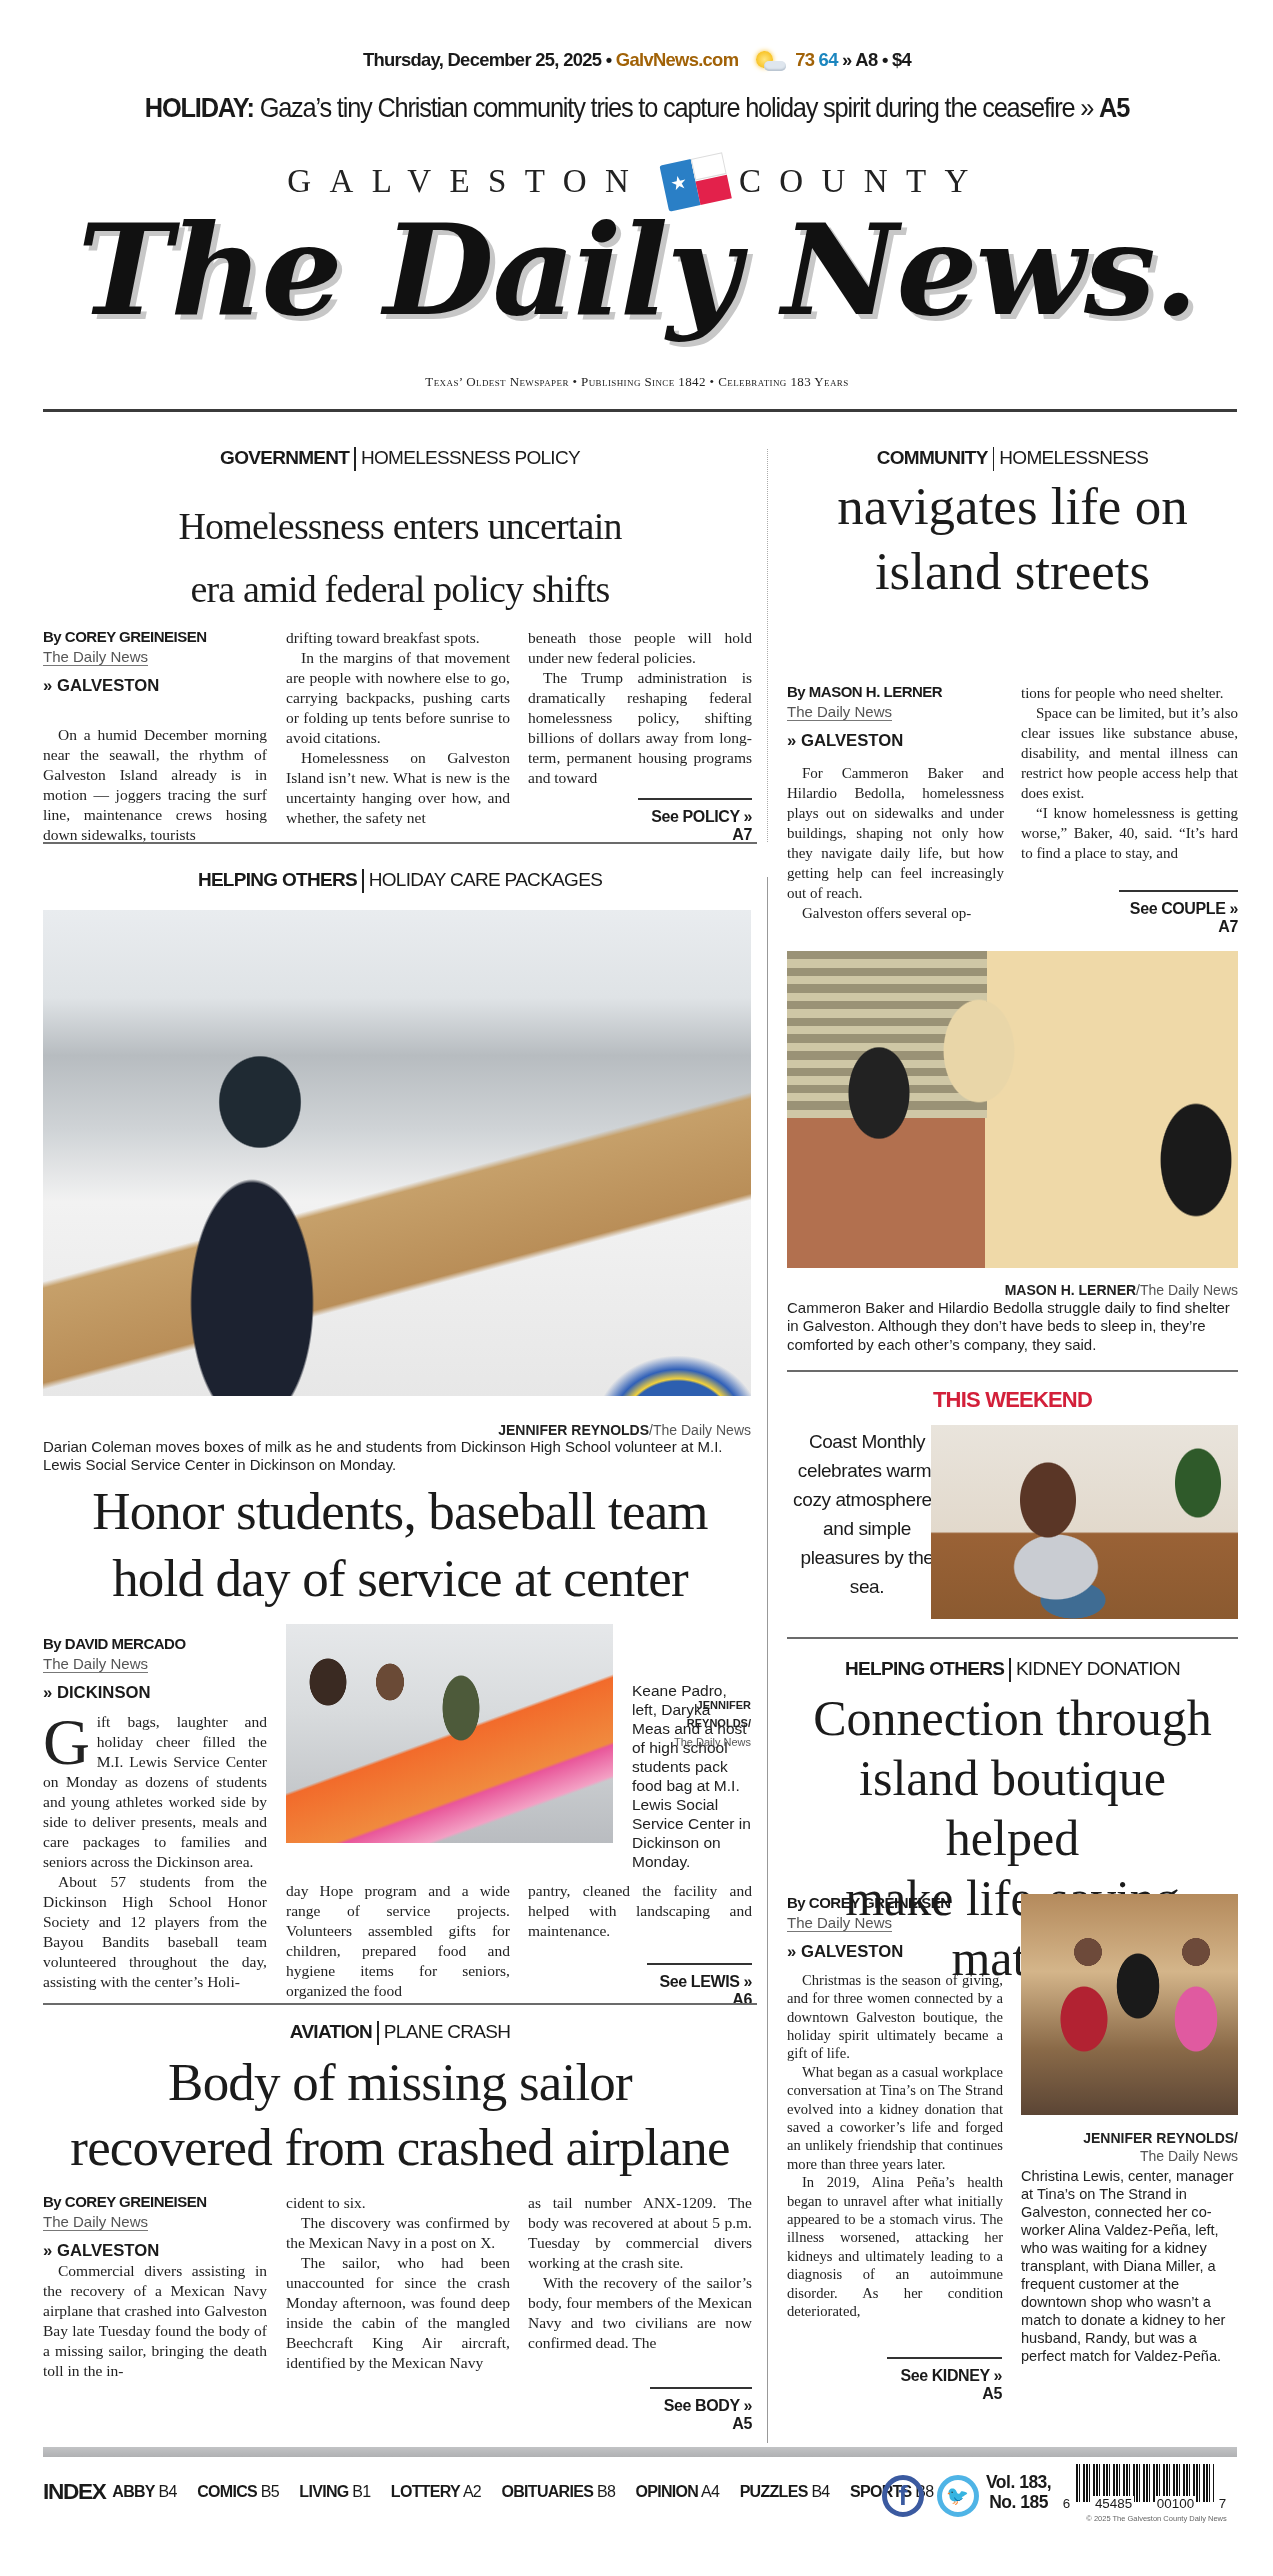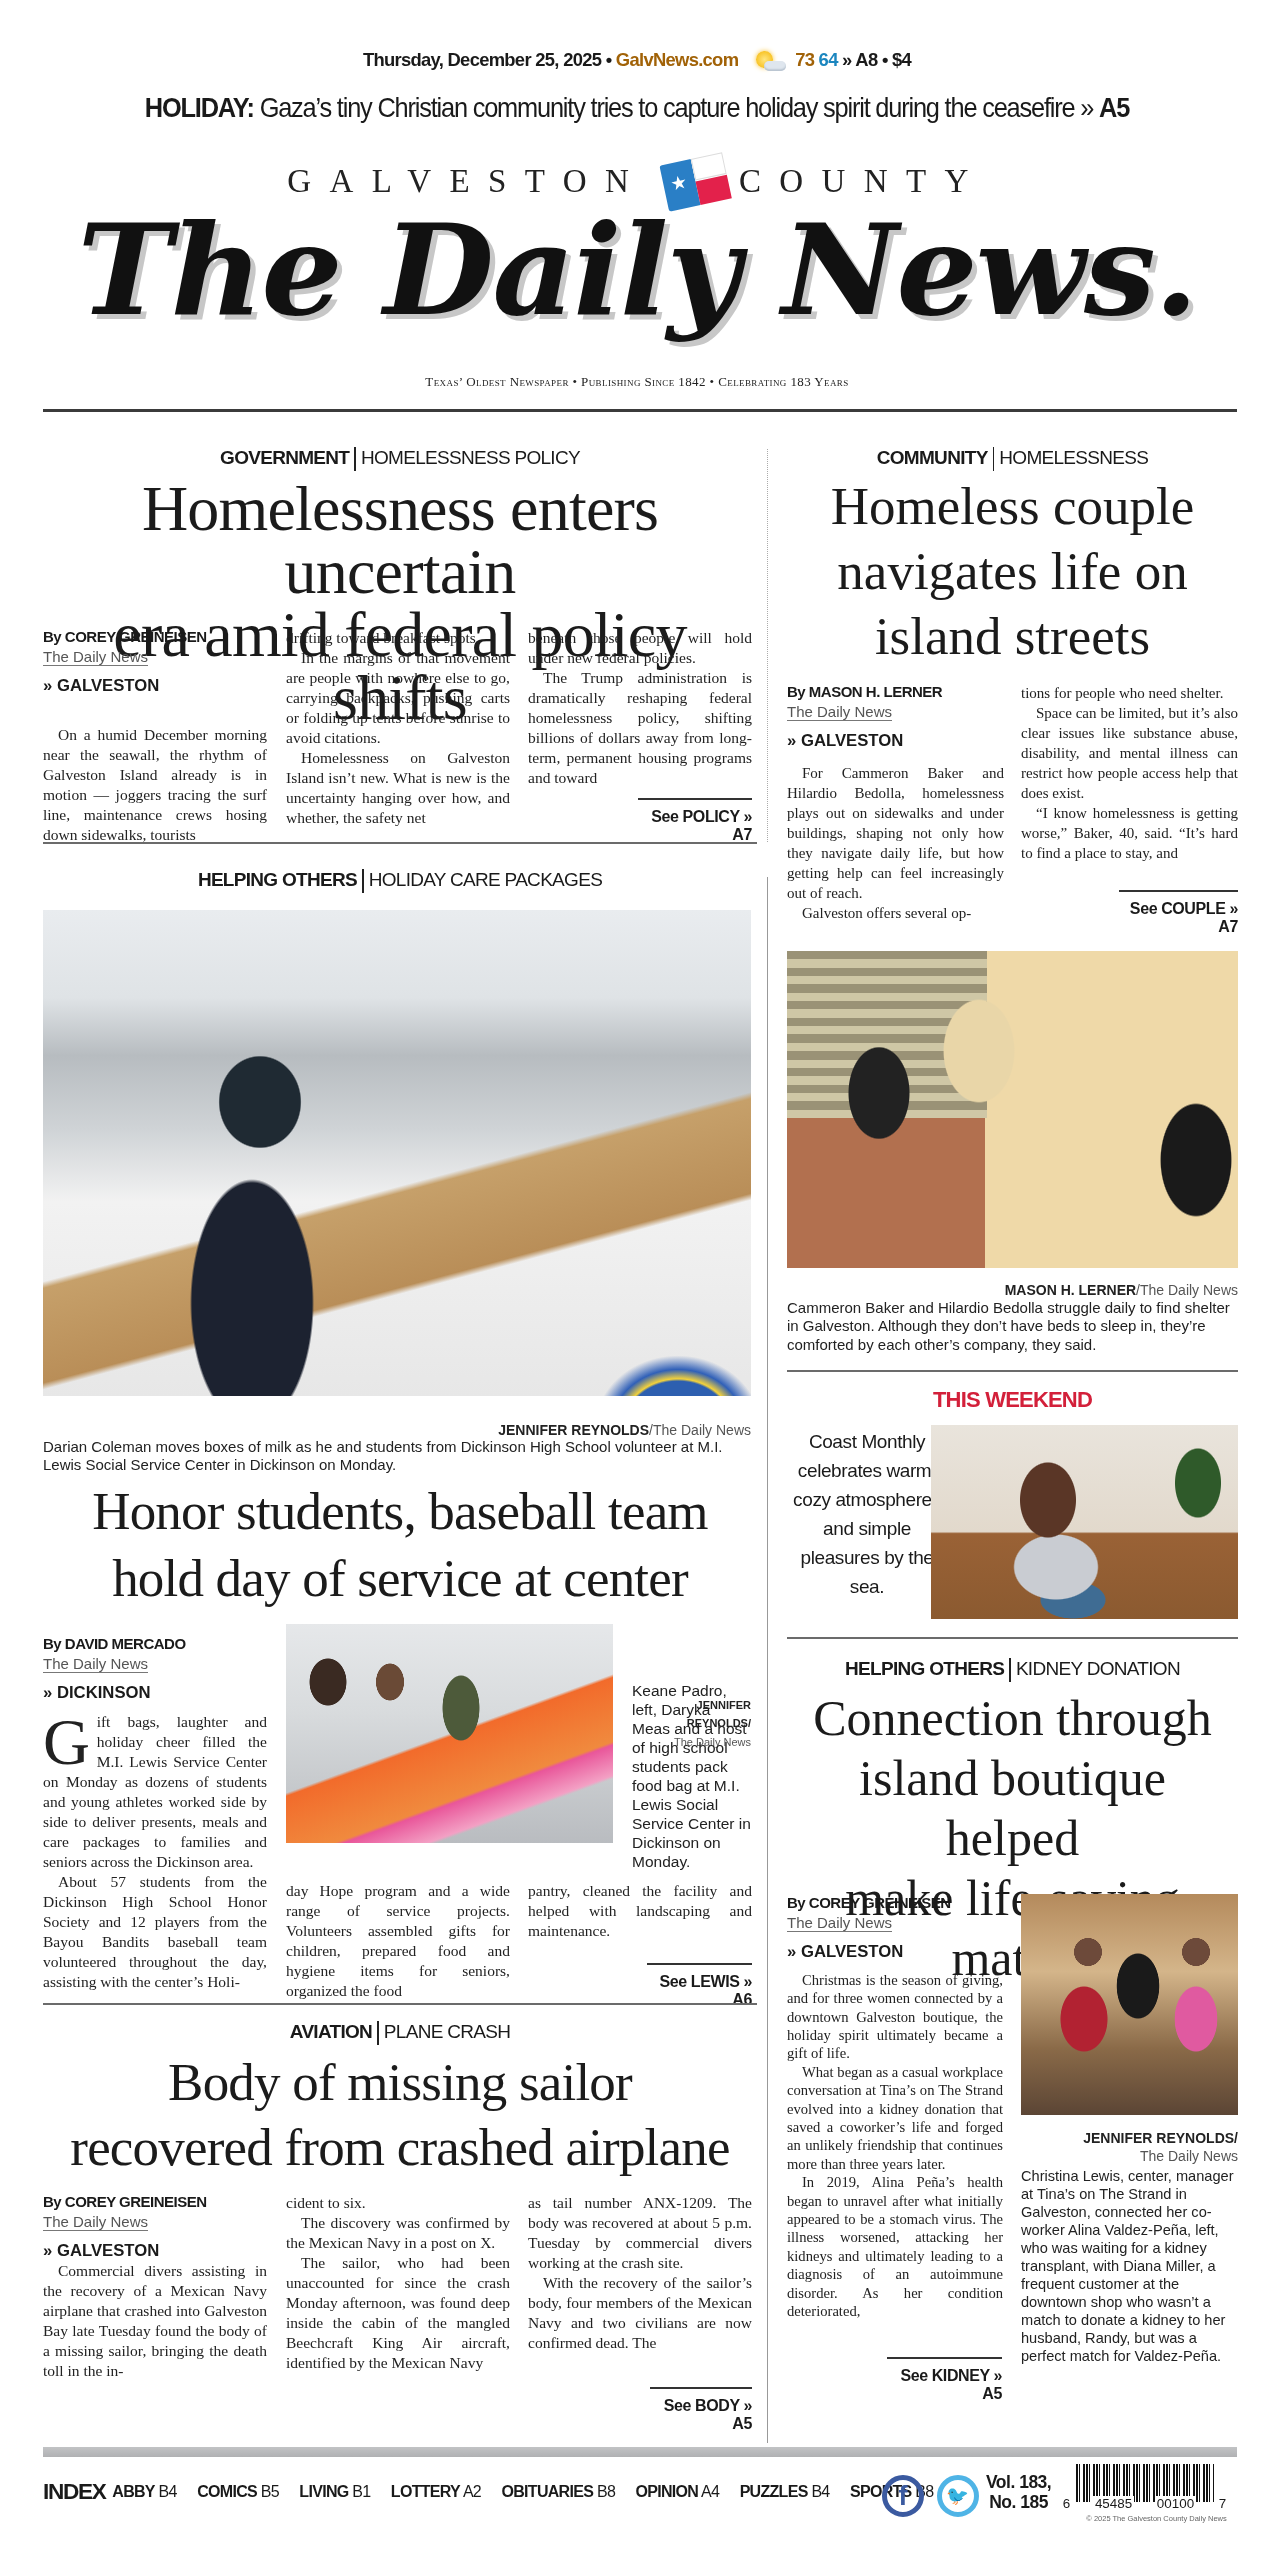--- a/index.html
+++ b/index.html
@@ -118,21 +118,21 @@
 </div>
 <div class="abs nameplate">The Daily News.</div>
 <div class="abs motto">Texas’ Oldest Newspaper • Publishing Since 1842 • Celebrating 183 Years</div>
 <div class="abs rule-mast"></div>
 
 <div class="abs vdiv" style="top:449px;height:393px"></div>
 <div class="abs vdiv" style="top:877px;height:1566px;border-left:0.8px solid #999"></div>
 
 <div class="abs" style="left:43px;top:447px;width:714px">
   <div class="kicker"><b>GOVERNMENT</b><span class="bar"></span><span>HOMELESSNESS POLICY</span></div>
-  <div class="hed" style="font-size:64px;line-height:63px;margin-top:6px">
+  <div class="hed" style="font-size:38px;line-height:63px;margin-top:24px">
     <div>Homelessness enters uncertain</div>
       <div>era amid federal policy shifts</div>
   </div>
 </div>
 <div class="abs" style="left:43px;top:628px;width:224px">
   <div class="byline">By COREY GREINEISEN</div>
   <div class="org">The Daily News</div>
   <div class="dateline-loc">» GALVESTON</div>
   <div class="body" style="margin-top:29px">
       <p>On a humid December morning near the seawall, the rhythm of Galveston Island already is in motion — joggers tracing the surf line, maintenance crews hosing down sidewalks, tourists</p>
@@ -149,21 +149,20 @@
 </div>
 <div class="abs" style="left:635px;top:798px;width:117px">
   <div class="jump-rule" style="width:114px"></div>
   <div class="jump" style="margin-top:8.4px">See POLICY » A7</div>
 </div>
 <div class="abs hrule" style="left:43px;top:842px;width:714px"></div>
 
 <div class="abs" style="left:787px;top:447px;width:451px">
   <div class="kicker"><b>COMMUNITY</b><span class="bar"></span><span>HOMELESSNESS</span></div>
   <div class="hed" style="font-size:53px;line-height:65px;margin-top:3.3px;letter-spacing:0">
-    <div>Homeless couple</div>
       <div>navigates life on</div>
       <div>island streets</div>
   </div>
 </div>
 <div class="abs" style="left:787px;top:683px;width:217px">
   <div class="byline">By MASON H. LERNER</div>
   <div class="org">The Daily News</div>
   <div class="dateline-loc">» GALVESTON</div>
   <div class="body" style="margin-top:11.7px;font-size:15px">
     <p>For Cammeron Baker and Hilardio Bedolla, homelessness plays out on sidewalks and under buildings, shaping not only how they navigate daily life, but how getting help can feel increasingly out of reach.</p>

